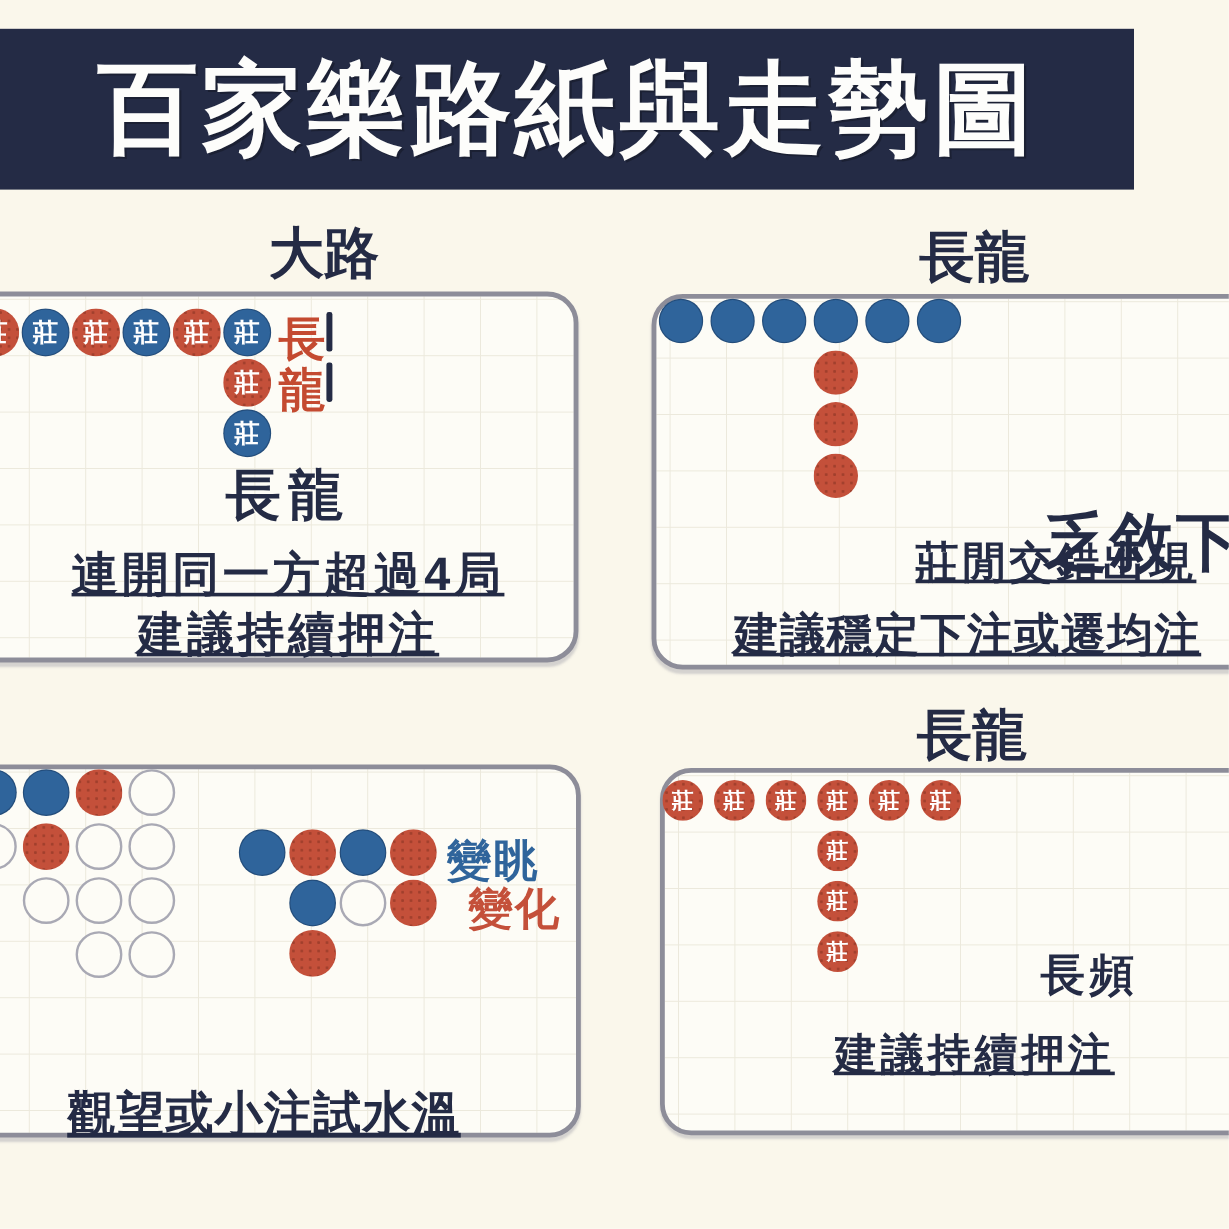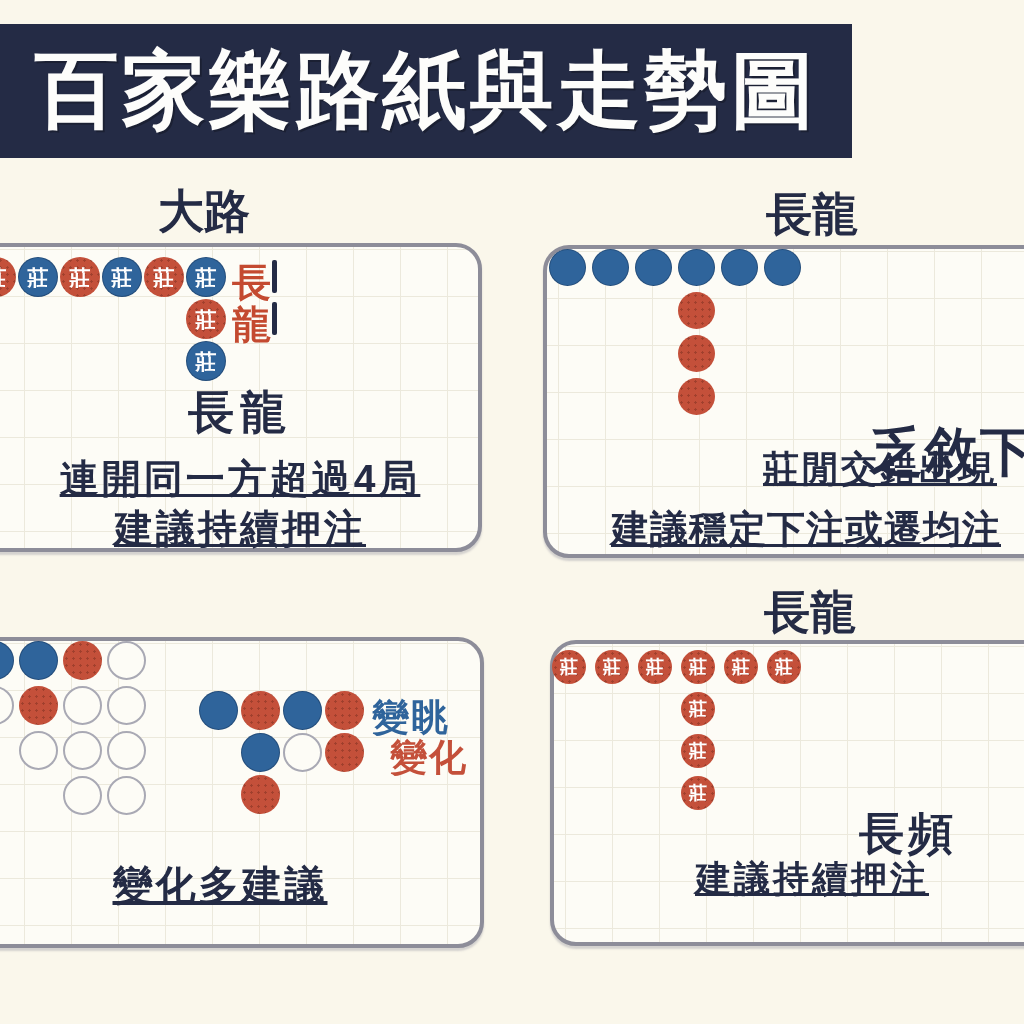--- a/index.html
+++ b/index.html
@@ -4,33 +4,33 @@
 <style>
   html,body{margin:0;padding:0;}
   .page{
     position:relative;width:1024px;height:1024px;overflow:hidden;
     background:#FAF7EB;
     font-family:"Liberation Sans",sans-serif;
     color:#242B45;
   }
   
   .title-bar{
-    position:absolute;left:0;top:24px;width:852px;height:134px;
+    position:absolute;left:0;top:24px;width:945px;height:134px;
     background:#242B45;display:flex;align-items:center;justify-content:center;
   }
   .title-bar h1{
     margin:0;color:#FDFDFB;font-size:84px;font-weight:900;letter-spacing:3px;
     text-shadow:2px 2px 0 rgba(0,0,0,.25);white-space:nowrap;
   }
   
   .panel-title{
     position:absolute;font-size:46px;font-weight:900;color:#242B45;
     text-align:center;white-space:nowrap;
   }
-  #pt1{left:104px;top:181px;width:200px;}
+  #pt1{left:116px;top:181px;width:200px;text-align:right;}
   #pt2{left:712px;top:184px;width:200px;}
   #pt3{left:83px;top:579px;width:250px;}
   #pt4{left:710px;top:582px;width:200px;}
   
   .card{
     position:absolute;box-sizing:border-box;
     background-color:#FDFCF6;
     background-image:linear-gradient(#ECE9DC 1px,transparent 1px),
                      linear-gradient(90deg,#ECE9DC 1px,transparent 1px);
     background-size:47px 47px;background-position:11px 2px;
@@ -67,21 +67,21 @@
   
   .heading{position:absolute;font-weight:900;color:#242B45;text-align:center;white-space:nowrap;}
   .line{position:absolute;font-weight:900;color:#242B45;text-align:center;letter-spacing:3px;white-space:nowrap;text-decoration:underline;}
   #card1 .heading{left:34px;width:480px;top:135px;font-size:46px;letter-spacing:6px;}
   #c1line1{left:34px;width:480px;top:205px;font-size:39px;}
   #c1line2{left:34px;width:480px;top:255px;font-size:39px;}
   #c2line1{left:0px;width:450px;top:196px;font-size:36px;text-align:right;}
   #c2line2{left:0px;width:518px;top:255px;font-size:38px;letter-spacing:1px;}
   #c3line1{left:34px;width:440px;top:217px;font-size:40px;}
   #c3line2{left:34px;width:440px;top:260px;font-size:40px;letter-spacing:1px;}
-  #card4 .heading{left:254px;width:200px;top:160px;font-size:45px;letter-spacing:4px;}
+  #card4 .heading{left:254px;width:200px;top:144px;font-size:37px;letter-spacing:4px;}
   #c4line1{left:0px;width:516px;top:211px;font-size:36px;}
   
   .marker-label{position:absolute;font-size:39px;font-weight:900;color:#C44A30;white-space:nowrap;}
   #mk1{left:266px;top:9px;}
   #mk2{left:266px;top:51px;}
   .mbar{position:absolute;width:5px;height:33px;background:#242B45;border-radius:2px;}
   #mb1{left:306px;top:13px;}
   #mb2{left:306px;top:55px;}
   
   .legend-item{position:absolute;font-size:37px;font-weight:900;white-space:nowrap;letter-spacing:2px;}
@@ -165,21 +165,21 @@
         <div class="circle red" style="left: 42px; top: 0px;"></div>
         <div class="circle blue" style="left: 84px; top: 0px;"></div>
         <div class="circle red" style="left: 126px; top: 0px;"></div>
         <div class="circle blue" style="left: 42px; top: 42px;"></div>
         <div class="circle white" style="left: 84px; top: 42px;"></div>
         <div class="circle red" style="left: 126px; top: 42px;"></div>
         <div class="circle red" style="left: 42px; top: 84px;"></div>
       </div>
     <div class="legend-item" id="lg1">變眺</div>
     <div class="legend-item" id="lg2">變化</div>
-    <div class="line" id="c3line1">變化多建議</div>
+    <div class="line" id="c3line2">觀望或小注試水溫</div>
   </div>
 
   <div class="card" id="card4">
     <div class="cluster" id="cl4">
         <div class="circle red" style="left: 0px; top: 0px;">莊</div>
         <div class="circle red" style="left: 43px; top: 0px;">莊</div>
         <div class="circle red" style="left: 86px; top: 0px;">莊</div>
         <div class="circle red" style="left: 129px; top: 0px;">莊</div>
         <div class="circle red" style="left: 172px; top: 0px;">莊</div>
         <div class="circle red" style="left: 215px; top: 0px;">莊</div>

